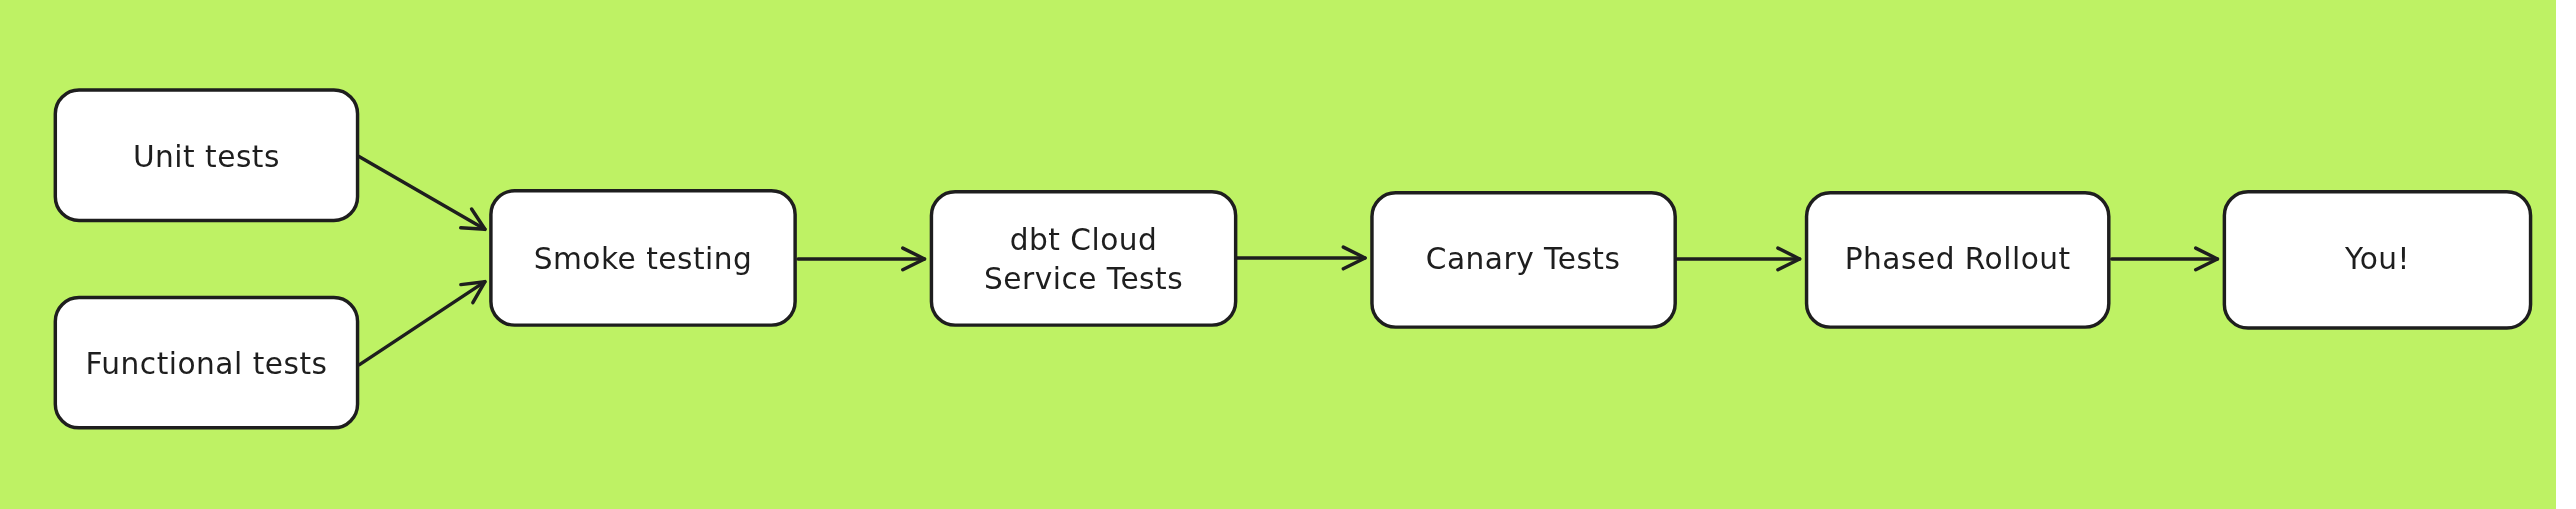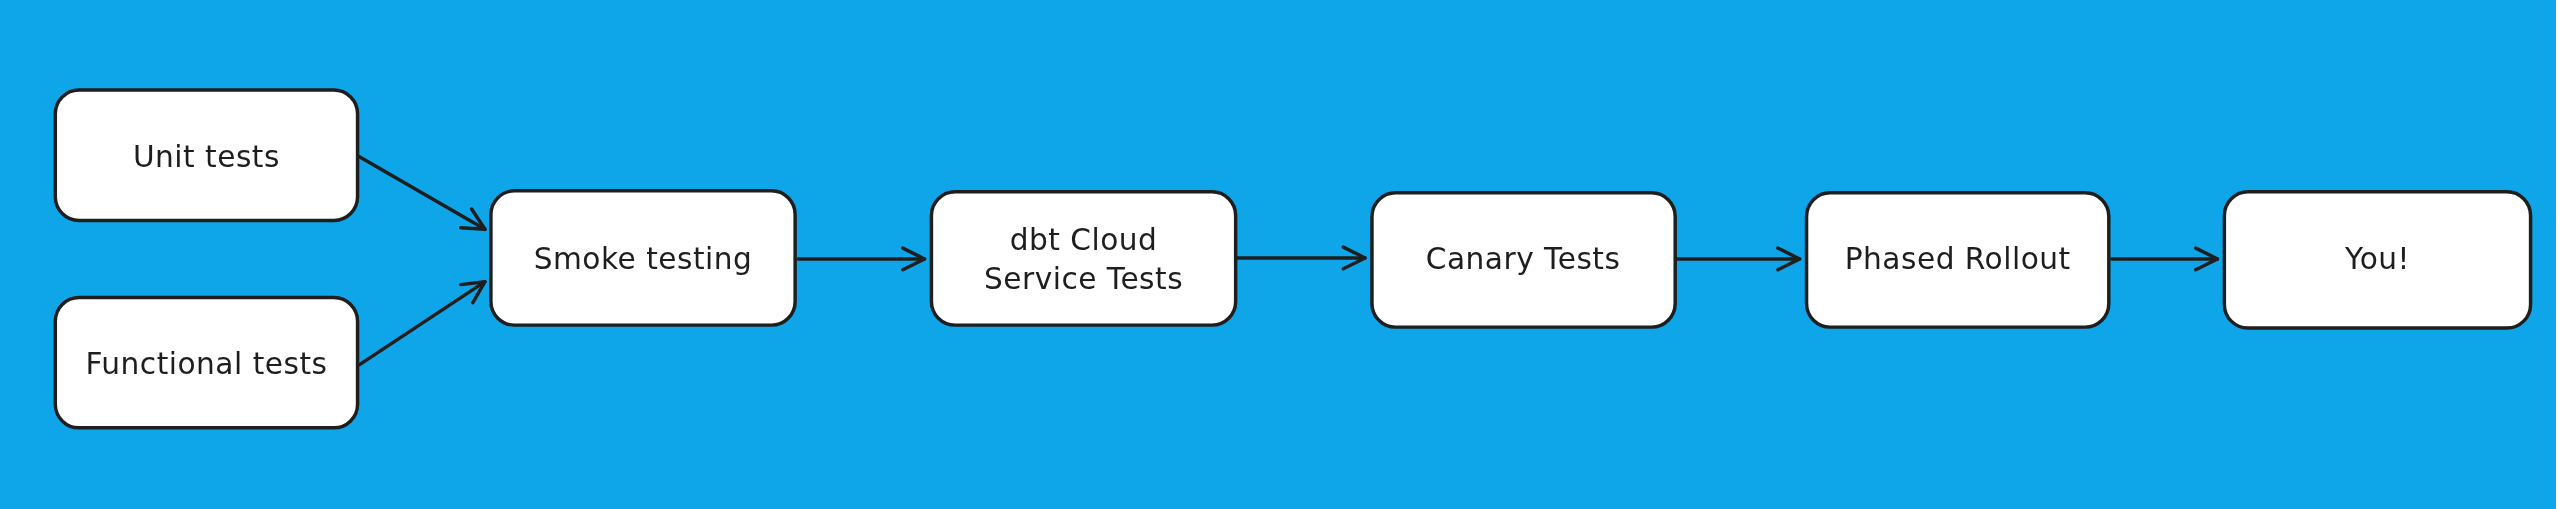--- a/index.html
+++ b/index.html
@@ -4,21 +4,21 @@
 <style>
   html, body {
     margin: 0;
     padding: 0;
     background: #ffffff;
   }
   .canvas {
     position: relative;
     width: 2556px;
     height: 510px;
-    background: #0ea5e9;
+    background: #bef264;
     overflow: hidden;
   }
   svg {
     display: block;
     font-family: "DejaVu Sans", "Liberation Sans", sans-serif;
   }
   .node-box {
     fill: #ffffff;
     stroke: #1e1e1e;
     stroke-width: 3.5;

